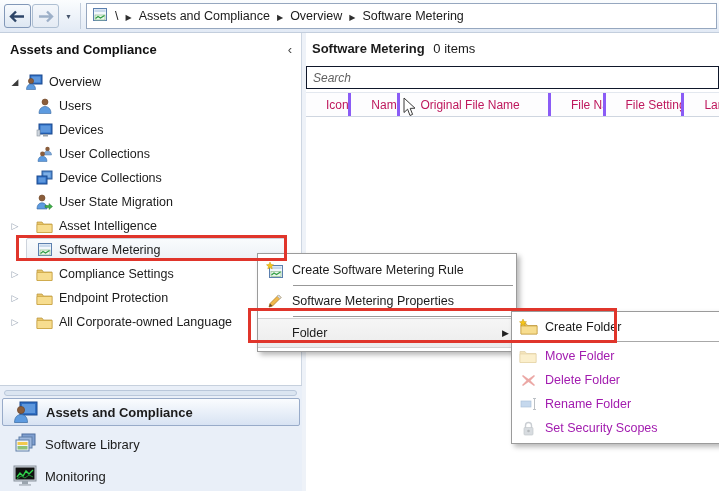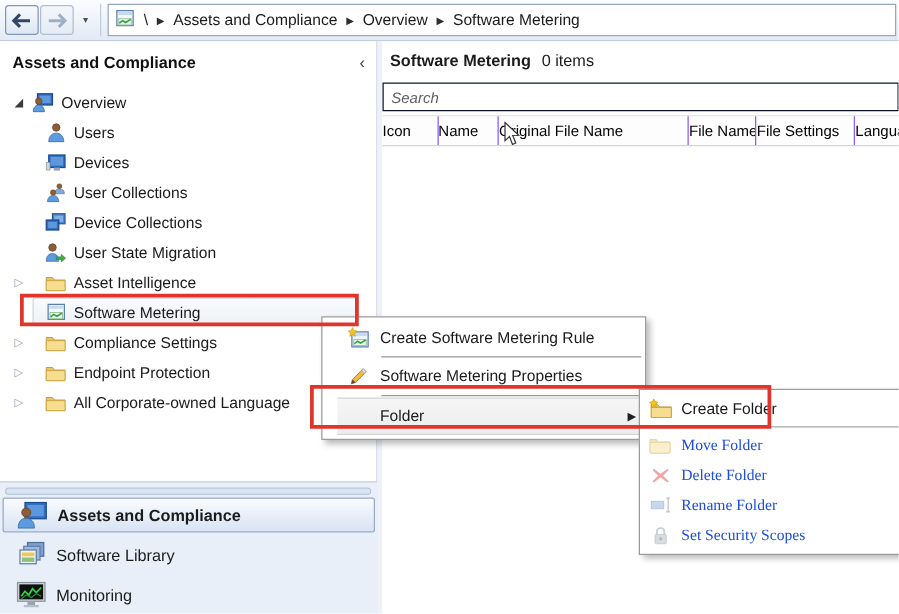--- a/index.html
+++ b/index.html
@@ -55,38 +55,38 @@
   .rpanel { position:absolute; left:306px; top:33px; width:413px; height:458px; background:#fff; }
   .rp-title { position:absolute; left:6px; top:8px; font-size:13px; }
   .rp-title .t1 { font-weight:bold; }
   .rp-title .t2 { font-weight:normal; margin-left:5px; }
   .searchbox { position:absolute; left:0px; top:33px; width:413px; height:23px; border:1px solid #0f172a; background:#fff; }
   .searchbox input { width:100%; height:100%; border:0; outline:none; padding:0 6px; font-size:12px;
     font-family:"Liberation Sans", sans-serif; background:transparent; }
   .searchbox input::placeholder { font-style:italic; color:#5f5f5f; opacity:1; }
   .gridhead { position:absolute; left:0px; top:59px; width:460px; height:25px; display:flex;
     border-top:1px solid #e3e8ef; border-bottom:1px solid #cfd6e0; background:#fdfdfe; }
-  .gcol { border-right:1px solid #8b5cf6; display:flex; align-items:center; padding-left:0;
-    font-size:12px; color:#000000; white-space:nowrap; overflow:hidden; }
+  .gcol { border-right:3px solid #8b5cf6; display:flex; align-items:center; padding-left:20px;
+    font-size:12px; color:#be185d; white-space:nowrap; overflow:hidden; }
   .listarea { position:absolute; left:0; top:85px; right:0; bottom:0; background:#fff; }
 
   
   .menu { position:absolute; background:#fff; border:1px solid #9b9b9b; box-shadow:3px 3px 5px rgba(0,0,0,.28); z-index:30; }
-  .menu-main { left:257px; top:253px; width:260px; padding:2px 0 3px 12px; }
+  .menu-main { left:257px; top:253px; width:260px; padding:2px 0 3px 0; }
   .mi { height:28px; display:flex; align-items:center; font-size:12.5px; position:relative; }
   .mi .micon { flex:0 0 26px; margin-left:4px; display:flex; align-items:center; justify-content:center; }
   .mi .mlbl { margin-left:4px; }
   .msep { height:1px; background:#989898; margin:1px 3px 1px 35px; }
   .mi.hover { background:linear-gradient(#f6f6f6,#ececec); border-top:1px solid #d2d2d2; border-bottom:1px solid #d2d2d2; height:30px; }
   .subarrow { position:absolute; right:7px; font-size:9px; color:#1f1f1f; }
   .menu-sub { left:511px; top:311px; width:222px; padding:3px 0; }
   .si { height:24px; display:flex; align-items:center; font-size:12.5px; }
   .si .micon { flex:0 0 24px; margin-left:4px; display:flex; align-items:center; justify-content:center; }
   .si .mlbl { margin-left:5px; }
-  .si.disabled .mlbl { color:#1d4ed8;font-family:Liberation Serif, serif; }
+  .si.disabled .mlbl { color:#a21caf; }
   .si.disabled .micon { opacity:.45; }
   .ssep { height:1px; background:#a8a8a8; margin:2px 3px 2px 32px; }
 
   
   .anno { position:absolute; border:3px solid #e0352b; z-index:50; pointer-events:none; }
   .anno1 { left:16px; top:235px; width:271px; height:26px; }
   .anno2 { left:248px; top:308px; width:369px; height:35px; }
 
   
   .cursor { position:absolute; left:403px; top:97px; z-index:60; }

